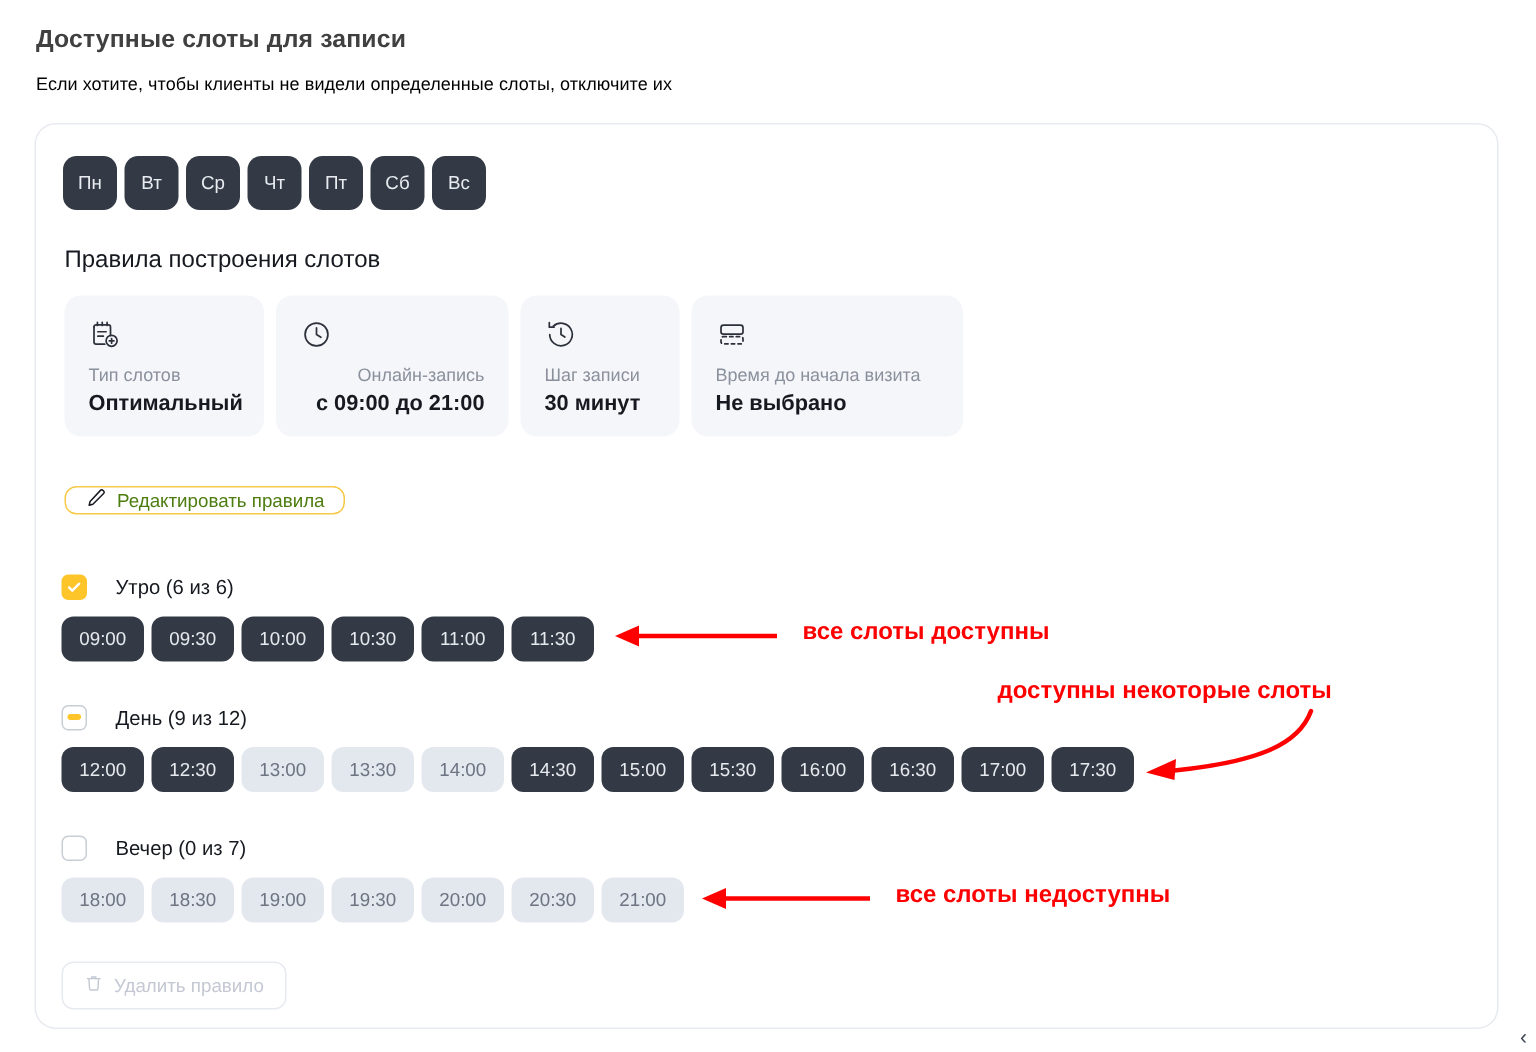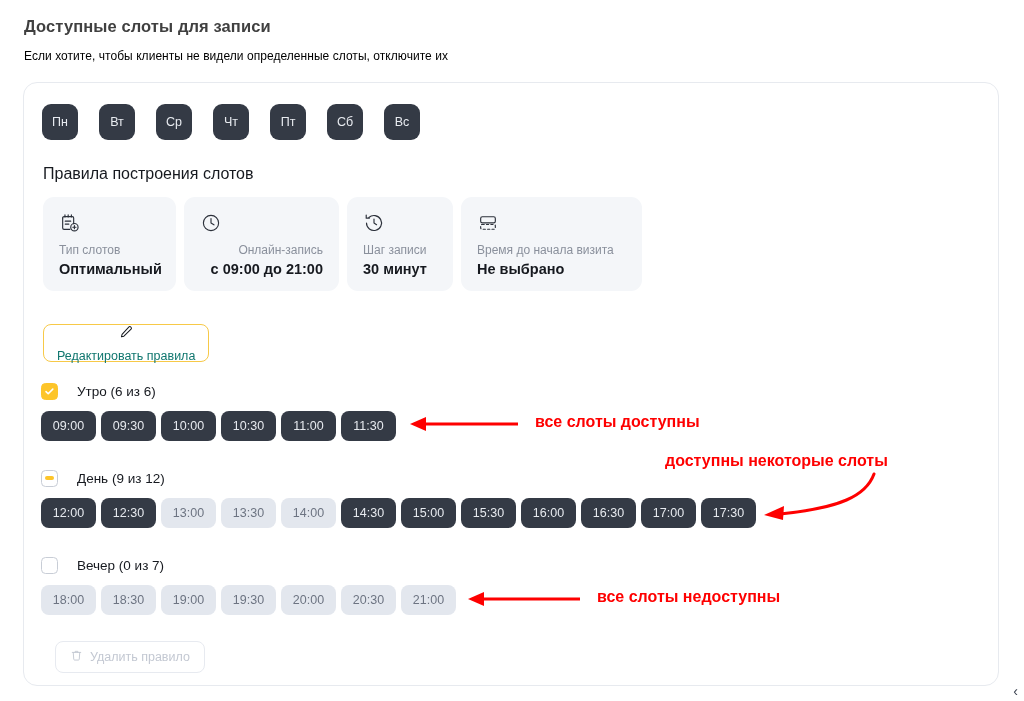--- a/index.html
+++ b/index.html
@@ -53,21 +53,21 @@
     border-radius: 14px;
     background: #ffffff;
   }
 
   
   .weekday-row {
     position: absolute;
     left: 18px;
     top: 21px;
     display: flex;
-    gap: 21px;
+    gap: 5px;
   }
   .weekday-chip {
     width: 36px;
     height: 36px;
     border-radius: 9px;
     background: #343a45;
     color: #e8ebf0;
     font-size: 12.5px;
     display: flex;
     align-items: center;
@@ -119,33 +119,32 @@
     color: #16191f;
     margin-top: 4px;
     white-space: nowrap;
   }
 
   
   .edit-btn {
     position: absolute;
     left: 43px;
     top: 324px;
-    height: 38px;
+    height: 19px;
     box-sizing: border-box;
     border: 1.4px solid #f7c948;
     border-radius: 8px;
     background: #ffffff;
     display: flex;
     align-items: center;
     gap: 7px;
     padding: 0 13px;
     font-size: 12.5px;
-    color: #0f766e;
+    color: #4d7c0f;
     cursor: pointer;
-    flex-direction: column;
   }
 
   
   .group { position: absolute; left: 41px; }
   .group-header {
     display: flex;
     align-items: center;
     gap: 19px;
     height: 20px;
   }
@@ -190,21 +189,21 @@
     justify-content: center;
     cursor: pointer;
     user-select: none;
   }
   .slot.on  { background: #343a45; color: #e6e9ee; }
   .slot.off { background: #e3e7ee; color: #6d7482; }
 
   
   .delete-btn {
     position: absolute;
-    left: 55px;
+    left: 41px;
     top: 641px;
     height: 32px;
     box-sizing: border-box;
     border: 1.3px solid #e7eaf0;
     border-radius: 8px;
     background: #ffffff;
     display: flex;
     align-items: center;
     gap: 7px;
     padding: 0 14px;

